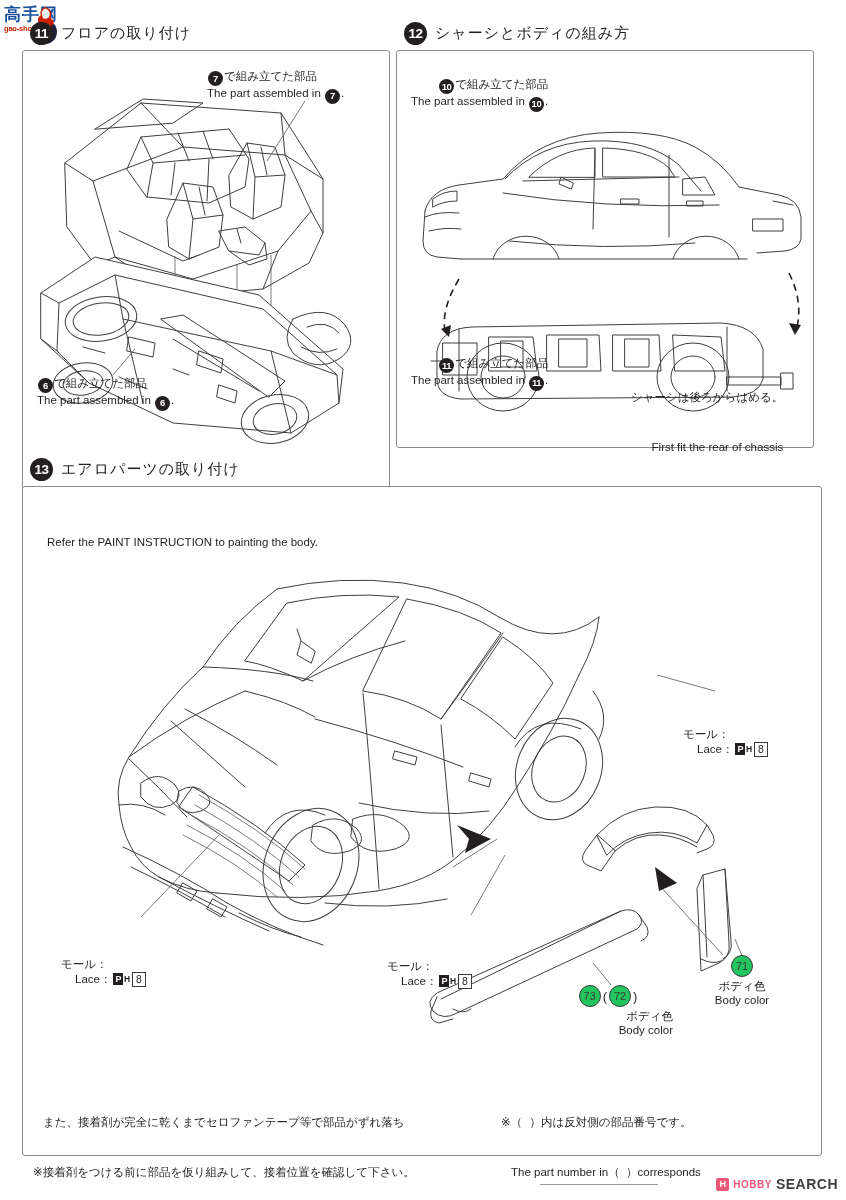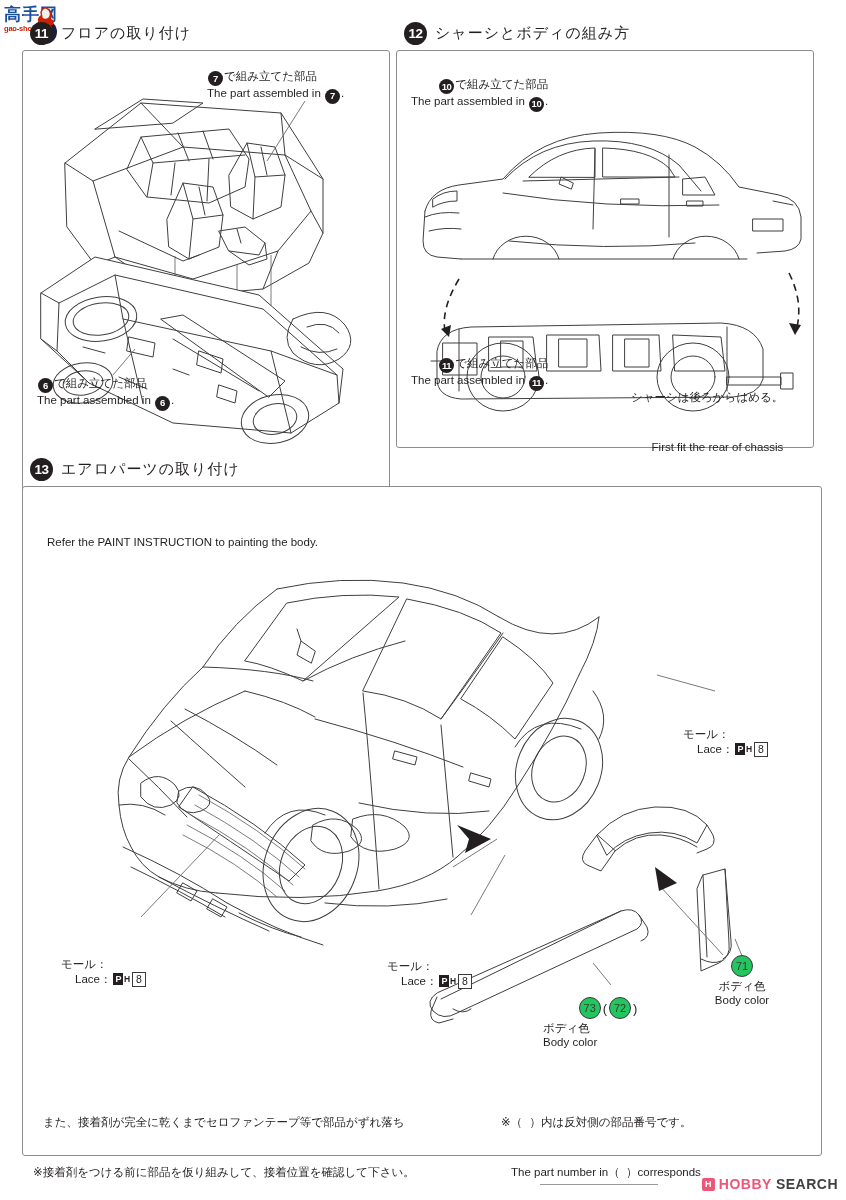--- a/index.html
+++ b/index.html
@@ -76,21 +76,21 @@
   .wm .cn{font-family:"DejaVu Sans",sans-serif;font-weight:bold;color:#1a4f9c;
           font-size:17px;letter-spacing:1px;position:absolute;top:1px;left:0;}
   .wm .dom{position:absolute;top:22px;left:0;font-size:7.5px;font-weight:bold;
            color:#cc2200;letter-spacing:-0.2px;font-family:"Liberation Sans",sans-serif;}
   .wm .thumb{position:absolute;left:24px;top:0px;}
 
   
   .hs{position:absolute;right:8px;bottom:8px;display:flex;align-items:center;gap:4px;}
   .hs .mark{width:13px;height:13px;background:#ee5577;color:#fff;font-size:9px;
     display:flex;align-items:center;justify-content:center;border-radius:2px;font-weight:bold;}
-  .hs .h{color:#ee5577;font-weight:bold;font-size:14px;letter-spacing:0.5px;}
+  .hs .h{color:#ee5577;font-weight:bold;font-size:10px;letter-spacing:0.5px;}
   .hs .s{color:#404040;font-weight:bold;font-size:14px;letter-spacing:0.5px;}
 
   svg{display:block;}
   .ln{fill:none;stroke:#3f3f41;stroke-width:1;stroke-linejoin:round;stroke-linecap:round;}
   .ln2{fill:none;stroke:#5a5a5c;stroke-width:0.8;}
   .lead{fill:none;stroke:#6a6a6c;stroke-width:0.9;}
   .arrowfill{fill:#231f20;}
 </style>
 </head>
 <body>
@@ -520,21 +520,21 @@
       <div style="display:flex;align-items:center;gap:2px;padding-left:14px;">
         <span class="en">Lace：</span>
         <span class="paintcode">
           <span class="p">P</span>
           <span class="h">H</span>
           <span class="num">8</span>
         </span>
       </div>
     </div>
 
-    <div class="abs" style="left:520px;top:498px;text-align:left;width:130px;margin-top:12px;">
+    <div class="abs" style="left:520px;top:498px;text-align:right;width:130px;">
       <div style="display:flex;align-items:center;justify-content:center;gap:2px;">
         <span class="part-circle">73</span>
         <span style="font-size:13px;">(</span>
         <span class="part-circle">72</span>
         <span style="font-size:13px;">)</span>
       </div>
       <div class="jp" style="font-size:11.5px;margin-top:2px;">ボディ色</div>
       <div class="en" style="font-size:11.5px;">Body color</div>
     </div>
 

